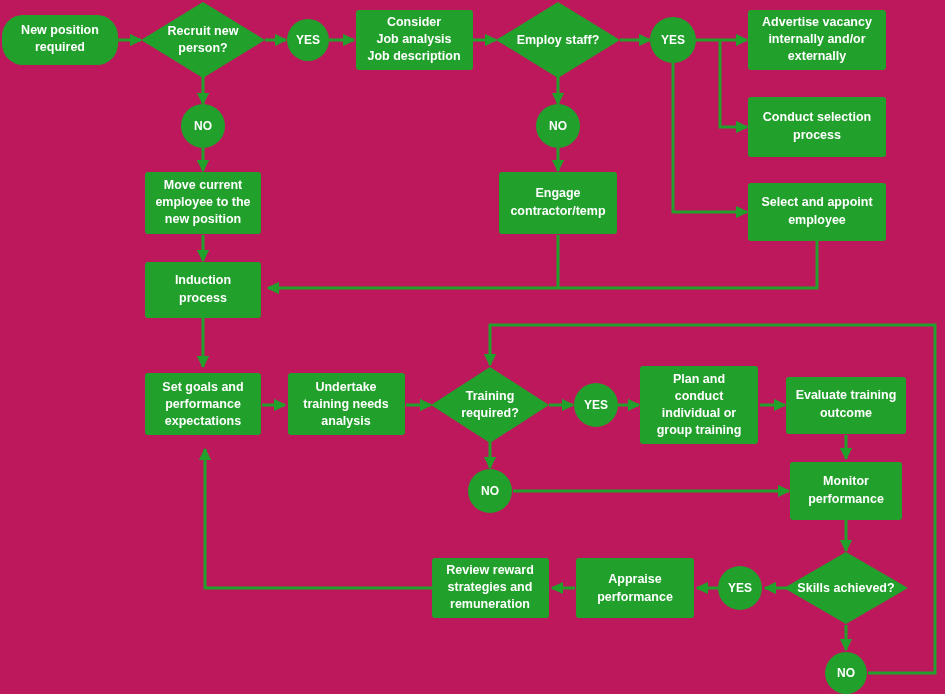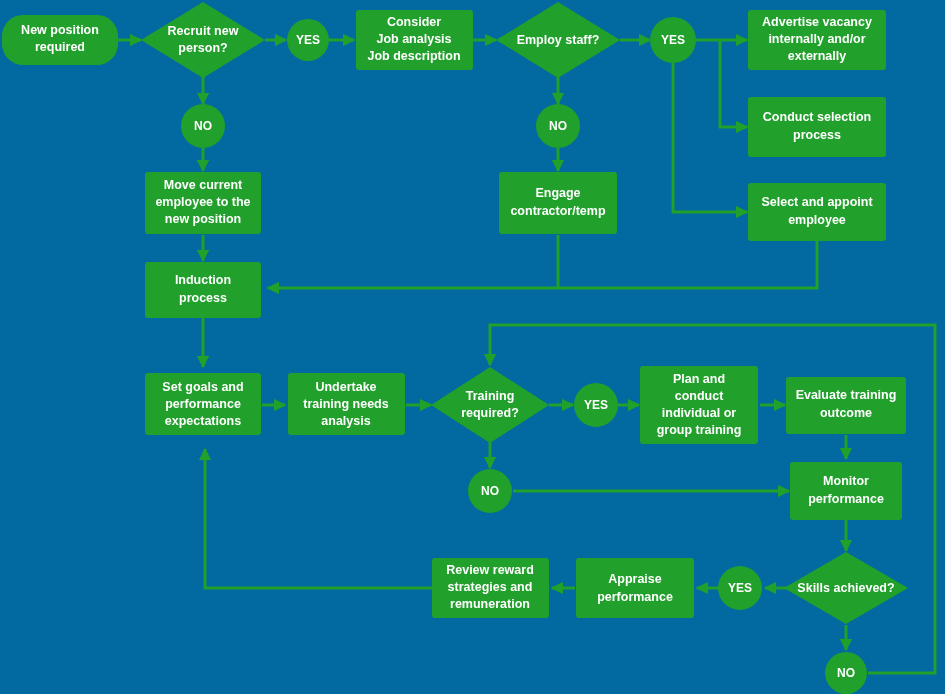--- a/index.html
+++ b/index.html
@@ -10,21 +10,21 @@
   body {
     width: 945px;
     height: 694px;
     overflow: hidden;
     font-family: "Liberation Sans", sans-serif;
   }
   #flow-root {
     position: relative;
     width: 945px;
     height: 694px;
-    background: #0369a1;
+    background: #be185d;
     text-align: center;
   }
   svg#flowchart {
     display: block;
     width: 945px;
     height: 694px;
   }
   .node-shape {
     fill: #21a02b;
   }

